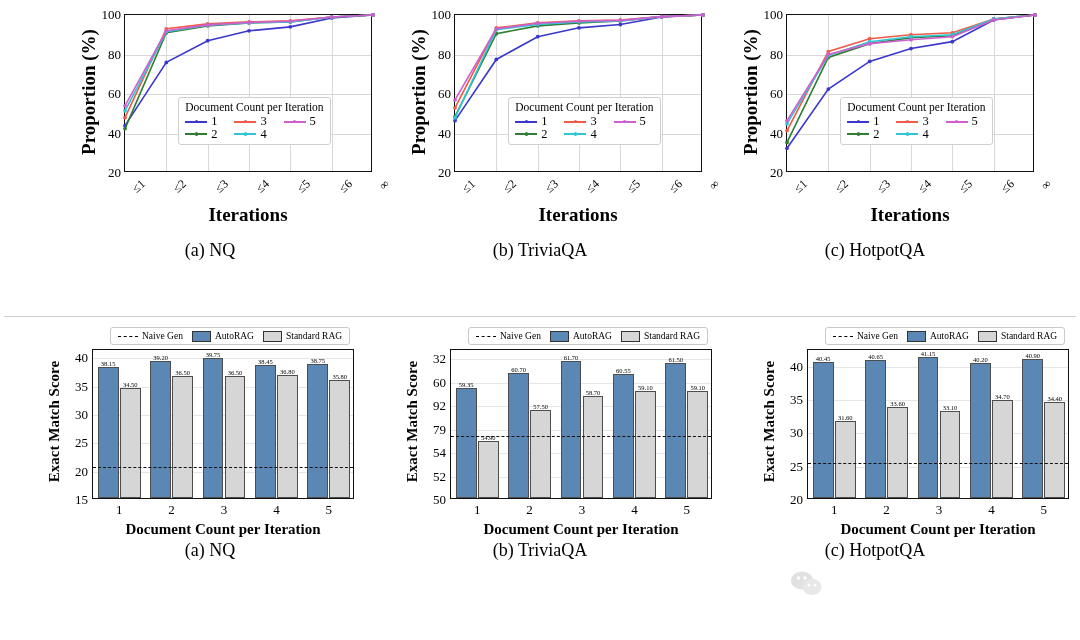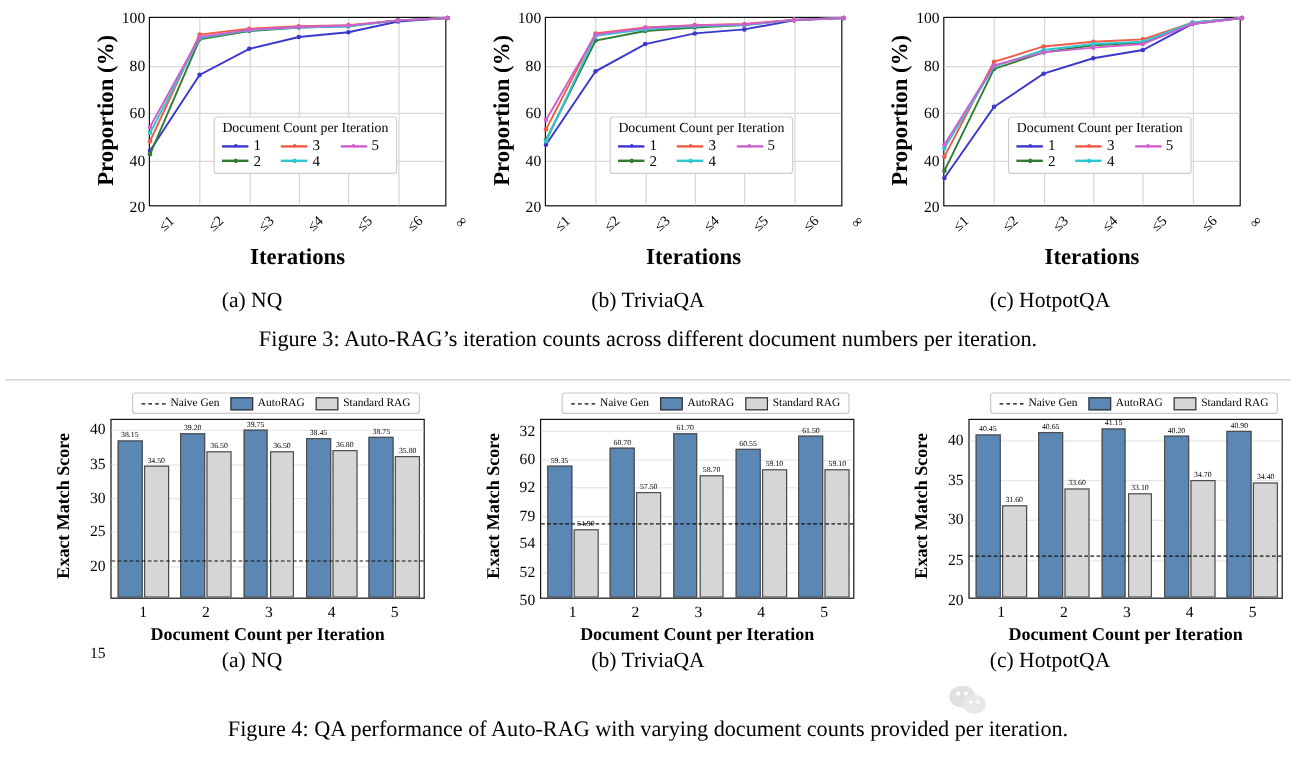--- a/index.html
+++ b/index.html
@@ -444,21 +444,20 @@
           </div>
         </div>
         <div class="axis-xlabel" style="left: 66px; top: 204px; width: 248px; font-size: 19px;">Iterations</div>
       </div>
     </div>
 
   <div class="subcap" style="left:110px;top:240px;width:200px;">(a) NQ</div>
   <div class="subcap" style="left:440px;top:240px;width:200px;">(b) TriviaQA</div>
   <div class="subcap" style="left:775px;top:240px;width:200px;">(c) HotpotQA</div>
 
-  <div class="figcap" style="left:0;top:273px;width:1080px;">Figure 3: Auto-RAG’s iteration counts across different document numbers per iteration.</div>
 
   <div class="hr-sep" style="left:4px;top:316px;width:1072px;"></div>
 
   <div id="fig4-panels">
       <div class="panel" style="position: absolute; left: 30px; top: 325px; width: 340px; height: 215px;">
         <div class="axis-ylabel" style="left: -56px; top: 88px; width: 160px; text-align: center; font-size: 15px;">Exact Match Score</div>
         <div class="bc-legend" style="left: 80px; top: 2px; height: 18px;">
           <span class="bc-item">
             <span class="bc-dash"></span>
             <span class="bc-label">Naive Gen</span>
@@ -466,21 +465,21 @@
           <span class="bc-item">
             <span class="bc-box" style="background:#5b87b4"></span>
             <span class="bc-label">AutoRAG</span>
           </span>
           <span class="bc-item">
             <span class="bc-box" style="background:#d6d6d6"></span>
             <span class="bc-label">Standard RAG</span>
           </span>
         </div>
         <div class="plotbox" style="left: 62px; top: 24px; width: 262px; height: 150px;">
-          <div class="ytick-b" style="top: 150px; margin-top: 44px;">15</div>
+          <div class="ytick-b" style="top: 150px;">15</div>
           <div class="ytick-line" style="top: 121.698px; background: rgb(230, 230, 230);"></div>
           <div class="ytick-b" style="top: 121.698px;">20</div>
           <div class="ytick-line" style="top: 93.3962px; background: rgb(230, 230, 230);"></div>
           <div class="ytick-b" style="top: 93.3962px;">25</div>
           <div class="ytick-line" style="top: 65.0943px; background: rgb(230, 230, 230);"></div>
           <div class="ytick-b" style="top: 65.0943px;">30</div>
           <div class="ytick-line" style="top: 36.7925px; background: rgb(230, 230, 230);"></div>
           <div class="ytick-b" style="top: 36.7925px;">35</div>
           <div class="ytick-line" style="top: 8.49057px; background: rgb(230, 230, 230);"></div>
           <div class="ytick-b" style="top: 8.49057px;">40</div>
@@ -656,21 +655,20 @@
           <div class="naive-line" style="top: 112.667px;"></div>
         </div>
         <div class="axis-xlabel" style="left: 62px; top: 196px; width: 262px; font-size: 15px;">Document Count per Iteration</div>
       </div>
     </div>
 
   <div class="subcap" style="left:110px;top:540px;width:200px;">(a) NQ</div>
   <div class="subcap" style="left:440px;top:540px;width:200px;">(b) TriviaQA</div>
   <div class="subcap" style="left:775px;top:540px;width:200px;">(c) HotpotQA</div>
 
-  <div class="figcap" style="left:0;top:598px;width:1080px;">Figure 4: QA performance of Auto-RAG with varying document counts provided per iteration.</div>
 
   <div class="watermark" style="left:790px;top:570px;">
     <svg width="34" height="28" viewBox="0 0 34 28">
       <ellipse cx="12" cy="10.5" rx="11" ry="9" fill="#b8b8b8"></ellipse>
       <circle cx="8.5" cy="8" r="1.7" fill="#ffffff"></circle>
       <circle cx="15" cy="8" r="1.7" fill="#ffffff"></circle>
       <ellipse cx="22" cy="17" rx="9.5" ry="8" fill="#c9c9c9"></ellipse>
       <circle cx="19" cy="15" r="1.5" fill="#ffffff"></circle>
       <circle cx="25" cy="15" r="1.5" fill="#ffffff"></circle>
     </svg>

